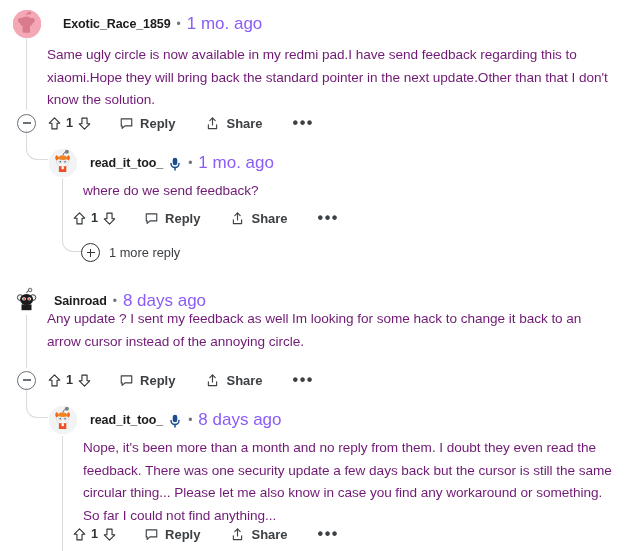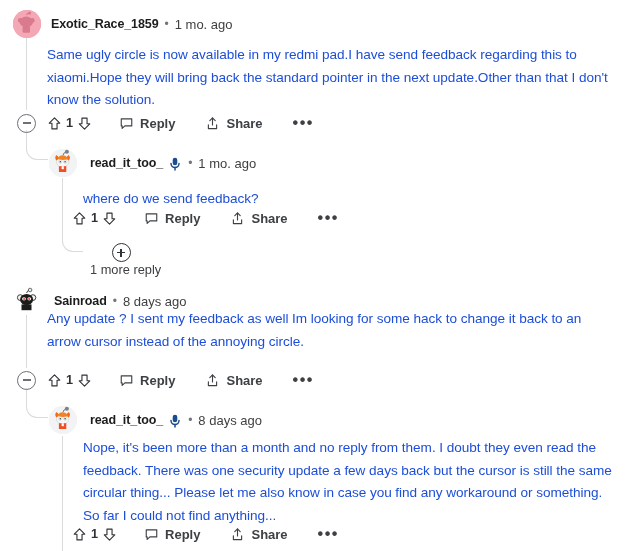--- a/index.html
+++ b/index.html
@@ -40,37 +40,37 @@
     letter-spacing: -0.1px;
     white-space: nowrap;
   }
   .dot {
     color: #71767a;
     font-size: 12px;
     margin: 0 6px;
     line-height: 1;
   }
   .ts {
-    font-size: 13px;
-    color: #404040;
+    font-size: 17px;
+    color: #8b5cf6;
     white-space: nowrap;
   }
   .mic-badge {
     display: inline-flex;
     align-items: center;
     margin-left: 6px;
     margin-right: 1px;
     position: relative;
     top: 1px;
   }
 
   .c-body {
     font-size: 13.6px;
     line-height: 22.5px;
-    color: #1d4ed8;
+    color: #701a75;
     letter-spacing: -0.05px;
   }
 
   
   .actions {
     display: flex;
     align-items: center;
     height: 26px;
   }
   .act {
@@ -164,21 +164,21 @@
         <svg width="28" height="28" viewBox="0 0 28 28">
           <circle cx="14" cy="14" r="14" fill="#f4a7b4"></circle>
           <path d="M13.5 5.2 q0.3 -2 2.6 -2.1" stroke="#d97a8d" stroke-width="1.1" fill="none"></path>
           <circle cx="16.6" cy="2.9" r="1.5" fill="#d97a8d"></circle>
           <ellipse cx="13.3" cy="12" rx="6.6" ry="5.4" fill="#d97a8d"></ellipse>
           <circle cx="7.2" cy="10.4" r="2.3" fill="#d97a8d"></circle>
           <circle cx="19.4" cy="10.4" r="2.3" fill="#d97a8d"></circle>
           <rect x="9.6" y="16.3" width="7.4" height="6.4" rx="1.3" fill="#d97a8d"></rect>
         </svg>
       </div>
-      <span class="uname" style="margin-left:10px;text-align:center;">Exotic_Race_1859</span>
+      <span class="uname" style="margin-left:22px;text-align:center;">Exotic_Race_1859</span>
       <span class="dot">•</span>
       <span class="ts">1 mo. ago</span>
     </div>
 
     <div class="c-body" style="position:absolute; left:47px; top:44px; width:570px;">Same ugly circle is now available in my redmi pad.I have send feedback regarding this to xiaomi.Hope they will bring back the standard pointer in the next update.Other than that I don't know the solution.</div>
 
     <div class="actions" style="position:absolute; left:17px; top:110px;">
       <div class="collapse-btn">
         <div class="bar"></div>
       </div>
@@ -241,21 +241,21 @@
           <svg width="12" height="14" viewBox="0 0 12 14">
             <rect x="3.7" y="0.8" width="4.6" height="7.4" rx="2.3" fill="#1b4c8c"></rect>
             <path d="M2 6.6 a4 4 0 0 0 8 0" stroke="#1b4c8c" stroke-width="1.5" fill="none" stroke-linecap="round"></path>
             <path d="M6 10.6 v2.4" stroke="#1b4c8c" stroke-width="1.5" stroke-linecap="round"></path>
           </svg>
         </span>
         <span class="dot">•</span>
         <span class="ts">1 mo. ago</span>
       </div>
 
-      <div class="c-body" style="position:absolute; left:83px; top:188px; width:535px;">where do we send feedback?</div>
+      <div class="c-body" style="position:absolute; left:83px; top:180px; width:535px;">where do we send feedback?</div>
 
       <div class="actions" style="position:absolute; left:72px; top:205px;">
         <div class="votes">
           <div class="act">
             <svg width="15" height="15" viewBox="0 0 20 20">
               <path d="M10 2.5 L17 9.6 h-3.6 v7.6 h-6.8 v-7.6 H3 Z" fill="none" stroke="#2f3336" stroke-width="1.5" stroke-linejoin="round"></path>
             </svg>
           </div>
           <span class="vcount">1</span>
           <div class="act">
@@ -274,21 +274,21 @@
           <svg width="15" height="15" viewBox="0 0 20 20">
             <path d="M10 2.6 V12" stroke="#3d4144" stroke-width="1.5" stroke-linecap="round" fill="none"></path>
             <path d="M6.4 6.2 L10 2.6 L13.6 6.2" stroke="#3d4144" stroke-width="1.5" fill="none" stroke-linecap="round" stroke-linejoin="round"></path>
             <path d="M4.5 11.6 v5.2 h11 v-5.2" stroke="#3d4144" stroke-width="1.5" fill="none" stroke-linecap="round" stroke-linejoin="round"></path>
           </svg>
           <span class="act-label">Share</span>
         </div>
         <div class="ellipsis gap-more">•••</div>
       </div>
 
-      <div style="position:absolute; left:81px; top:243px; display:flex; align-items:center;flex-direction:column;">
+      <div style="position:absolute; left:81px; top:243px; display:flex; align-items:center;">
         <div class="expand-btn">
           <div class="bar-h"></div>
           <div class="bar-v"></div>
         </div>
         <span class="more-reply-label">1 more reply</span>
       </div>
     </div>
   </div>
 
   <div class="comment" style="position:absolute; left:0; top:0; width:635px;">

